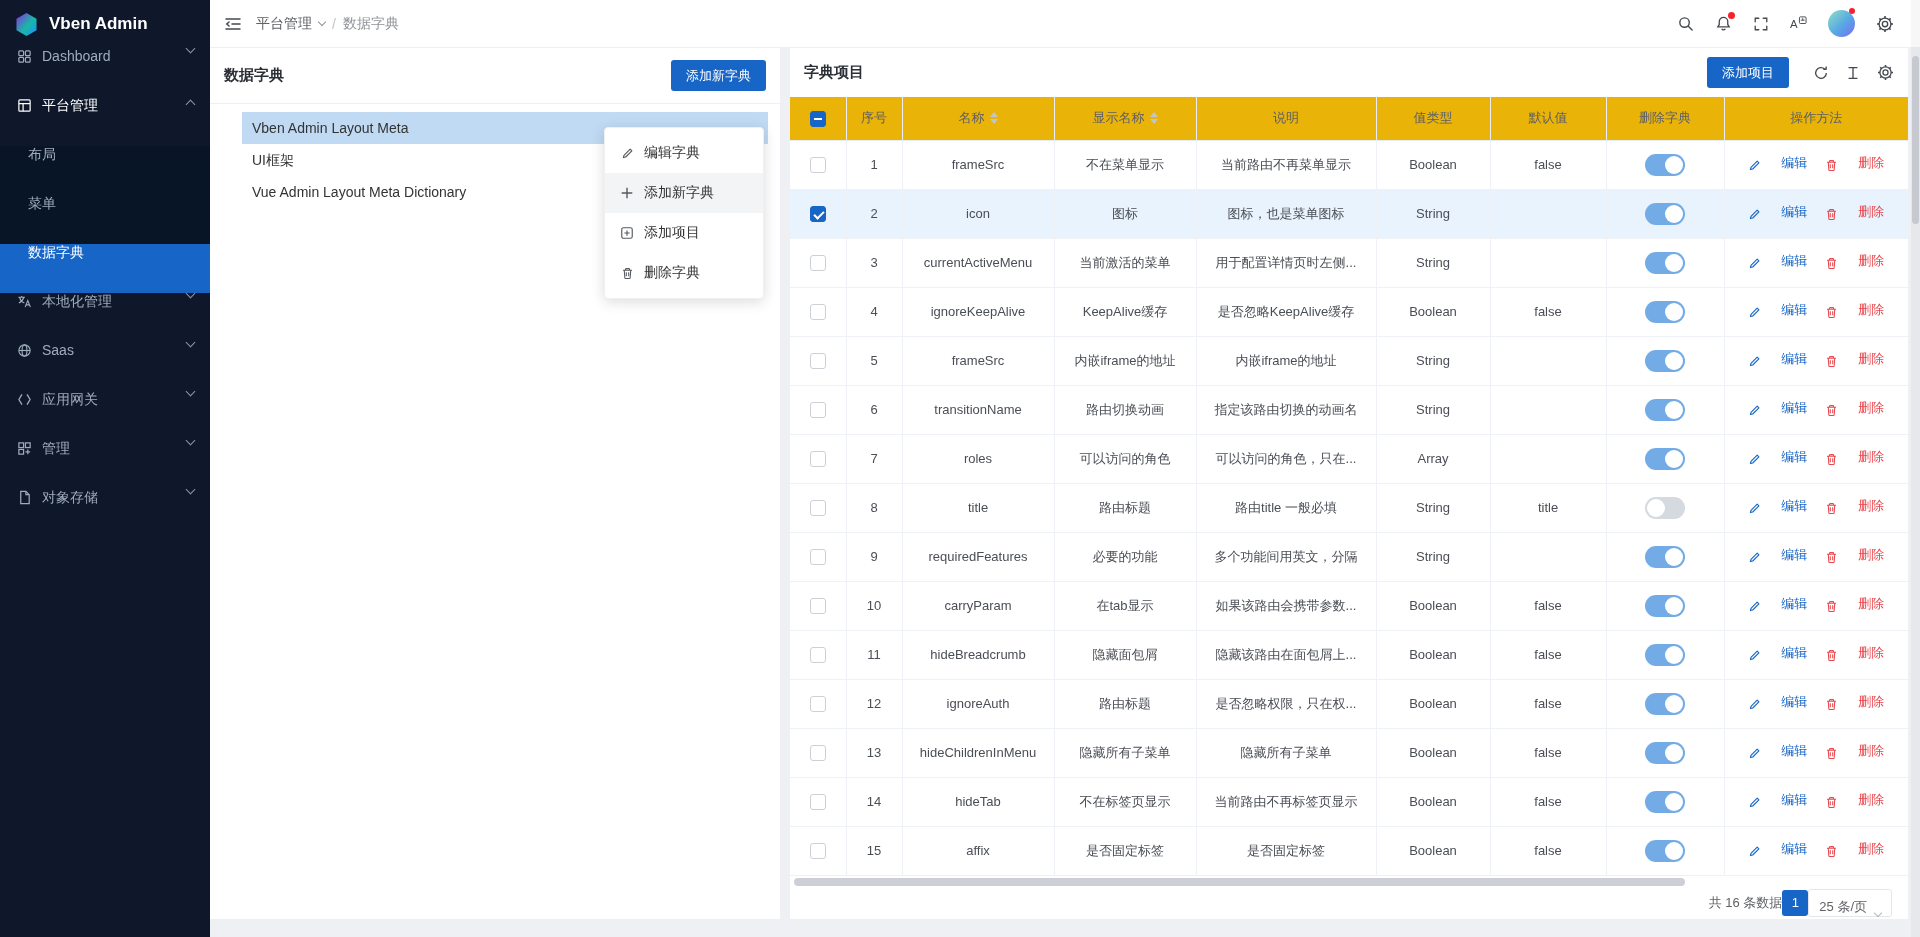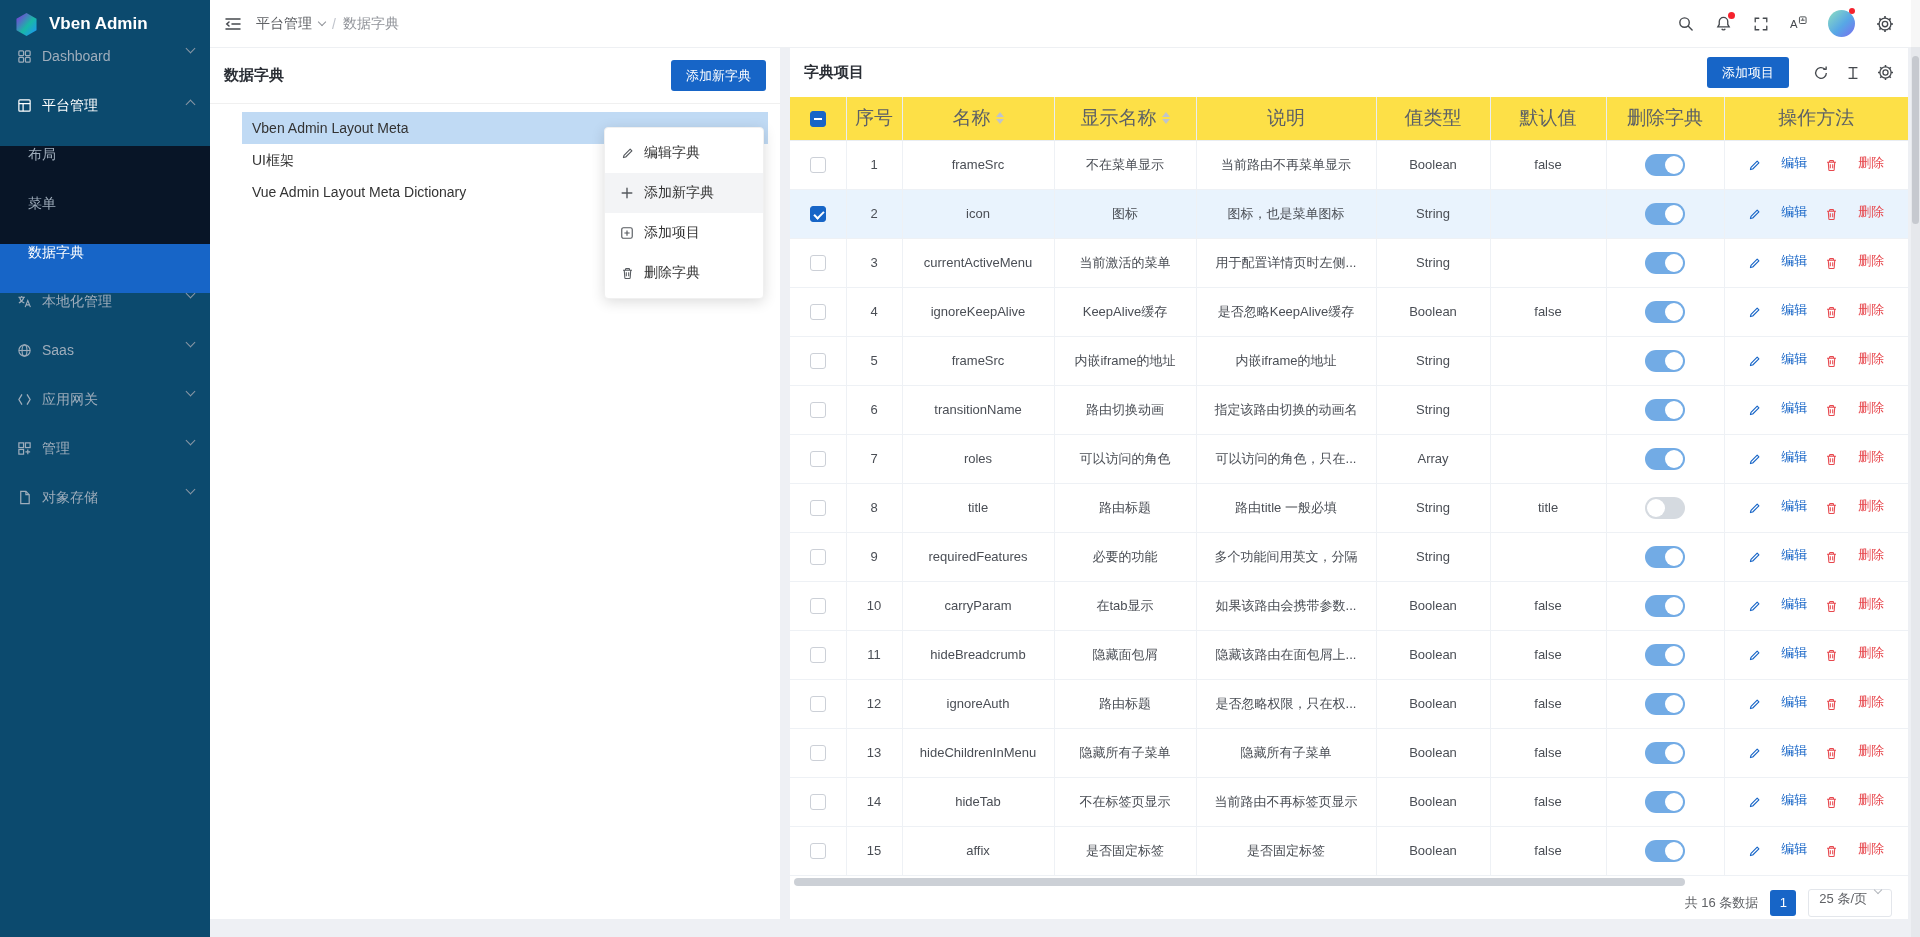--- a/index.html
+++ b/index.html
@@ -1,20 +1,20 @@
 <!DOCTYPE html>
 <html><head>
 <meta charset="utf-8">
 <style>
   *{box-sizing:border-box;margin:0;padding:0}
   html,body{width:1920px;height:937px}
   body{font-family:"Liberation Sans","DejaVu Sans",sans-serif;font-size:13px;color:#333;background:#eef0f4;overflow:hidden}
   .app{position:relative;display:flex;width:1920px;height:937px}
   
-  .sidebar{width:210px;flex-shrink:0;background:#0c4a6e;display:flex;flex-direction:column}
+  .sidebar{width:210px;flex-shrink:0;background:#0f172a;display:flex;flex-direction:column}
   .logo{height:48px;display:flex;align-items:center;gap:9px;padding:0 13px;cursor:pointer}
   .logo-text{color:#fff;font-size:17px;font-weight:bold;white-space:nowrap}
   .menu-item{height:49px;display:flex;padding:0 16px;cursor:pointer;color:#9fadbb;font-size:14px;white-space:nowrap}
   .menu-item .mi-icon{width:16px;height:16px;margin-right:10px;display:inline-flex;color:#9fadbb}
   .menu-item.open{color:#fff}
   .menu-item.open .mi-icon{color:#fff}
   .mi-label{flex:1;overflow:hidden;text-overflow:ellipsis}
   .chev{width:7px;height:7px;border-right:1.5px solid #8a97a5;border-bottom:1.5px solid #8a97a5;transform:rotate(45deg);margin-top:-3px}
   .chev.up{transform:rotate(-135deg);margin-top:4px}
   .submenu{background:#081527}
@@ -53,21 +53,21 @@
   .dict-item{height:32px;line-height:32px;margin:0 12px 0 32px;padding:0 10px;font-size:14px;color:#333;cursor:pointer;white-space:nowrap;overflow:hidden;text-overflow:ellipsis}
   .dict-item.selected{background:#c0daf4}
   
   .ctx{position:absolute;left:604px;top:127px;width:160px;background:#fff;border:1px solid #f0f0f0;border-radius:4px;box-shadow:0 3px 14px rgba(0,0,0,.14);padding:5px 0;z-index:20}
   .ctx-item{height:40px;display:flex;align-items:center;gap:10px;padding:0 15px;font-size:14px;color:#333;cursor:pointer}
   .ctx-item.hover{background:#f3f4f6}
   .ctx-icon{color:#55595e;width:14px}
   
   .table-wrap{flex-shrink:0}
   table{width:100%;border-collapse:collapse;table-layout:fixed}
-  th{height:43px;background:#fde047;font-weight:500;color:#5c6066;font-size:19px;border:1px solid #e9edf2;border-top:none;overflow:hidden;white-space:nowrap}
+  th{height:43px;background:#eab308;font-weight:500;color:#5c6066;font-size:13px;border:1px solid #e9edf2;border-top:none;overflow:hidden;white-space:nowrap}
   td{height:49px;text-align:center;border:1px solid #eef1f5;font-size:13px;color:#4a4e55;overflow:hidden;white-space:nowrap;text-overflow:ellipsis;padding:0 4px}
   th:first-child,td:first-child{border-left:none}
   th:last-child,td:last-child{border-right:none}
   tr.selected td{background:#e9f3fd}
   .c0{width:56px}.c1{width:56px}.c2{width:152px}.c3{width:142px}.c4{width:180px}.c5{width:114px}.c6{width:116px}.c7{width:118px}
   .th-wrap{display:inline-flex;align-items:center;gap:5px}
   .sorters{display:inline-flex;flex-direction:column;gap:2px}
   .caret{width:0;height:0;border-left:4px solid transparent;border-right:4px solid transparent}
   .caret.up{border-bottom:5px solid #c0c4cc}
   .caret.down{border-top:5px solid #c0c4cc}
@@ -83,24 +83,24 @@
   .toggle.off{background:#d5dae0}
   .toggle.off::after{right:auto;left:2px}
   
   .link{display:inline-flex;align-items:flex-end;gap:20px;cursor:pointer;font-size:13px}
   .link.edit{color:#1765c7}
   .link.del{color:#e7474d;margin-left:18px}
   
   .hbar{height:10px;position:relative;margin:1px 2px 0 2px}
   .hthumb{position:absolute;top:1px;left:2px;height:8px;width:80%;border-radius:4px;background:#ccd0d6;cursor:pointer}
   
-  .tfoot{margin-top:auto;display:flex;align-items:center;justify-content:flex-end;gap:12px;padding:0 16px 0 8px;height:34px}
+  .tfoot{margin-top:auto;display:flex;align-items:center;justify-content:flex-end;padding:0 16px 0 8px;height:34px}
   .total{color:#606266}
   .page-cur{width:26px;height:26px;background:#1765c7;color:#fff;display:inline-flex;align-items:center;justify-content:center;border-radius:3px;cursor:pointer}
-  .size-sel{display:inline-flex;align-items:flex-start;gap:8px;height:28px;padding:0 10px;border:1px solid #e3e6eb;border-radius:3px;color:#606266;cursor:pointer}
+  .size-sel{display:inline-flex;align-items:flex-end;gap:8px;height:28px;padding:0 10px;border:1px solid #e3e6eb;border-radius:3px;color:#606266;cursor:pointer}
   .sel-caret{width:6px;height:6px;border-right:1.3px solid #b3b7bd;border-bottom:1.3px solid #b3b7bd;transform:rotate(45deg);margin-top:-3px}
   
   .vbar{position:absolute;right:0;top:0;width:9px;height:100%;background:rgba(0,0,0,.03);z-index:30}
   .vthumb{position:absolute;left:1px;top:56px;width:7px;height:168px;border-radius:4px;background:#c6c9cf;cursor:pointer}
 </style>
 </head>
 <body>
 
 <div class="app">
 

